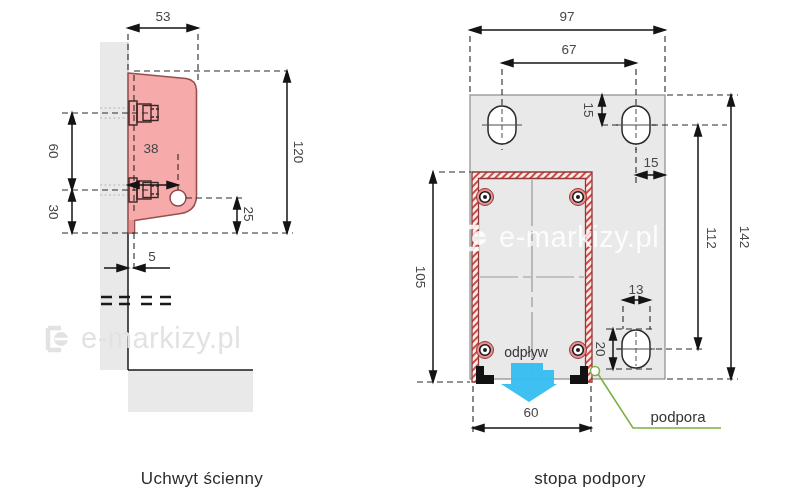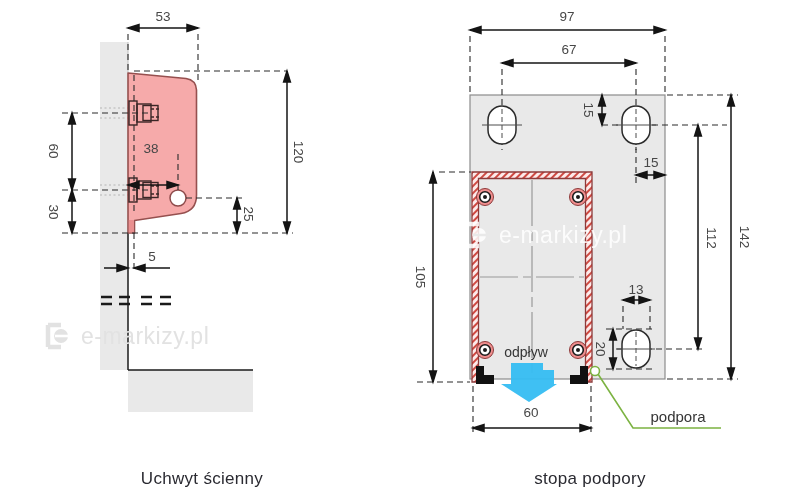--- a/index.html
+++ b/index.html
@@ -3,21 +3,21 @@
 <meta charset="utf-8">
 <style>
   html,body{margin:0;padding:0;background:#ffffff;}
   .stage{position:relative;width:800px;height:500px;background:#fff;overflow:hidden;
          font-family:"Liberation Sans",sans-serif;}
   svg text{font-family:"Liberation Sans",sans-serif;}
   .dim{font-size:13.5px;fill:#474747;}
   .lbl{font-size:14px;fill:#353535;}
   .cap{font-size:17px;fill:#2a2a31;letter-spacing:.3px;}
   .wm{position:absolute;display:flex;align-items:center;gap:7px;pointer-events:none;
-      font-size:23px;letter-spacing:.5px;white-space:nowrap;}
+      font-size:29px;letter-spacing:.5px;white-space:nowrap;}
   .wm-left{left:44px;top:322px;color:#e2e2e2;}
   .wm-right{left:462px;top:221px;color:rgba(255,255,255,.85);}
   .wm-logo{flex:0 0 auto;}
 </style>
 </head>
 <body>
 
 <div class="stage">
 
 <svg width="800" height="500" viewBox="0 0 800 500">

